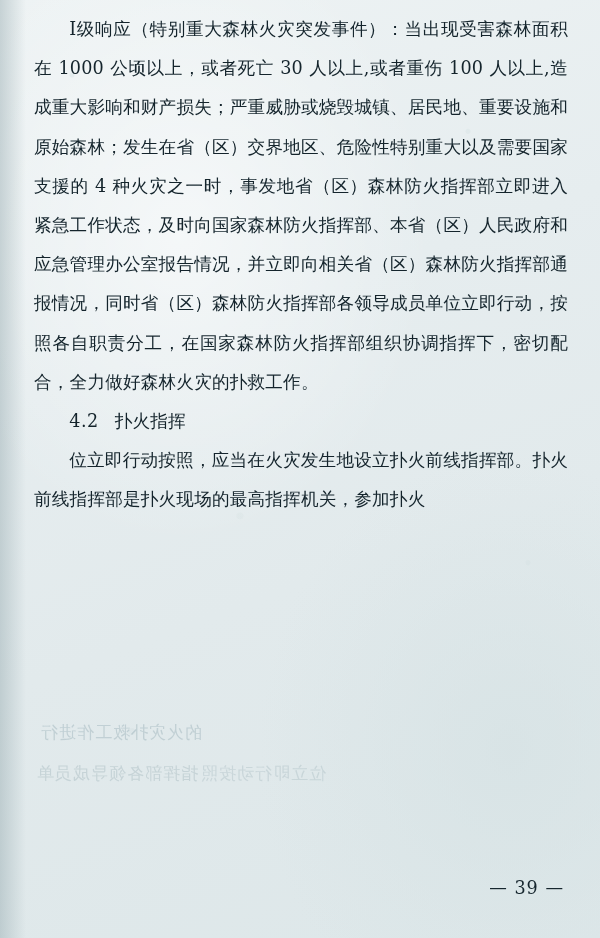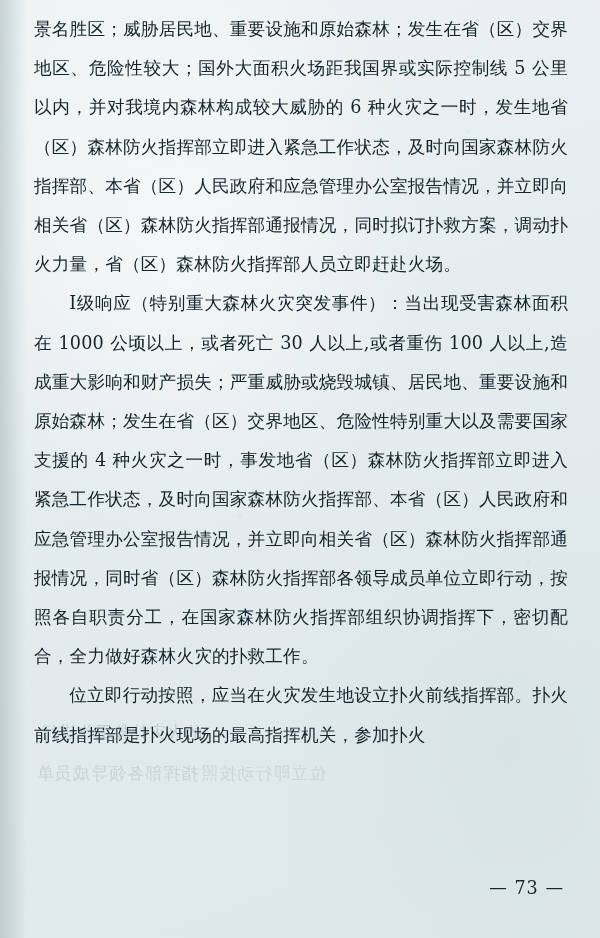--- a/index.html
+++ b/index.html
@@ -116,24 +116,26 @@
 <body>
 
 <div id="page">
 
   <div class="bleed b1">的火灾扑救工作进行</div>
   <div class="bleed b2">指挥部各领导成员单</div>
   <div class="bleed b3">位立即行动按照</div>
 
   <div id="text-column">
 
-    <p class="body-par">景名胜区；威胁居民地、重要设施和原始森林；发生在省（区）交界地区、危险性较大；国外大面积火场距我国界或实际控制线 5 公里以内，并对我境内森林构成较大威胁的 6 种火灾之一时，发生地省（区）森林防火指挥部立即进入紧急工作状态，及时向国家森林防火指挥部、本省（区）人民政府和应急管理办公室报告情况，并立即向相关省（区）森林防火指挥部通报情况，同时拟订扑救方案，调动扑火力量，省（区）森林防火指挥部人员立即赶赴火场。</p>
 
     <p class="body-par indent">Ⅰ级响应（特别重大森林火灾突发事件）：当出现受害森林面积在 1000 公顷以上，或者死亡 30 人以上,或者重伤 100 人以上,造成重大影响和财产损失；严重威胁或烧毁城镇、居民地、重要设施和原始森林；发生在省（区）交界地区、危险性特别重大以及需要国家支援的 4 种火灾之一时，事发地省（区）森林防火指挥部立即进入紧急工作状态，及时向国家森林防火指挥部、本省（区）人民政府和应急管理办公室报告情况，并立即向相关省（区）森林防火指挥部通报情况，同时省（区）森林防火指挥部各领导成员单位立即行动，按照各自职责分工，在国家森林防火指挥部组织协调指挥下，密切配合，全力做好森林火灾的扑救工作。</p>
 
+    <p class="heading-par">
+      <span class="num">4.2</span><span class="gap"></span><span>扑火指挥</span>
+    </p>
 
     <p class="body-par indent">位立即行动按照，应当在火灾发生地设立扑火前线指挥部。扑火前线指挥部是扑火现场的最高指挥机关，参加扑火</p>
 
   </div>
 
-  <div id="folio">— 73 —</div>
+  <div id="folio">— 39 —</div>
 
 </div>
 
 </body></html>

